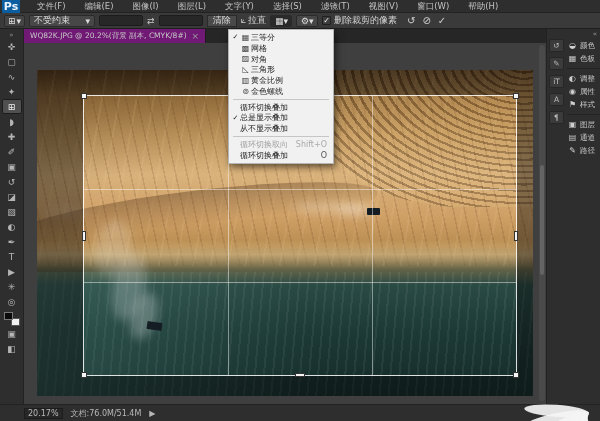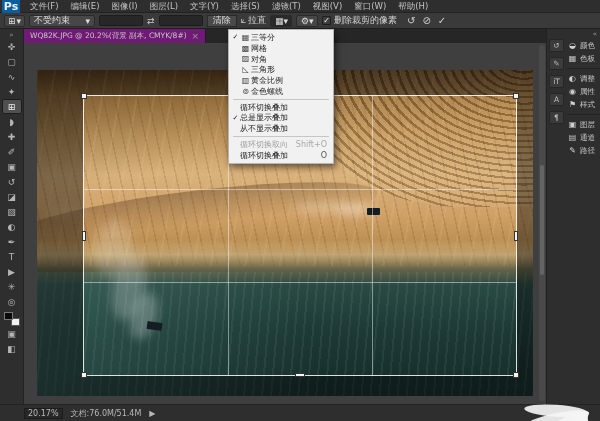--- a/index.html
+++ b/index.html
@@ -7,21 +7,21 @@
   body { font-family:"DejaVu Sans","Liberation Sans",sans-serif; }
   #app {
     position:relative; width:600px; height:421px; overflow:hidden;
     background:#333; color:#c9c9c9; font-size:9px;
   }
   
   .menubar { position:absolute; left:0; top:0; width:600px; height:13px;
     background:#2e2e2e; border-bottom:1px solid #222; display:flex; align-items:center; gap:0; }
   .ps-logo { width:18px; height:15px; margin:0 4px 0 2px; background:#0a5d9e; color:#e8f4ff;
     font-size:11px; font-weight:bold; display:flex; align-items:center; justify-content:center; border-radius:1px;}
-  .menubar .mi { padding:0 6px; font-size:8.5px; color:#c2c2c2; line-height:13px; }
+  .menubar .mi { padding:0 6px; font-size:8.5px; color:#c2c2c2; line-height:13px;margin-left:7px; }
   
   .optionsbar { position:absolute; left:0; top:13px; width:600px; height:16px;
     background:#3a3a3a; border-bottom:1px solid #1f1f1f; display:flex; align-items:center; gap:4px; padding:0 4px; }
   .toolbadge { display:flex; align-items:center; gap:1px; background:#454545; border:1px solid #2a2a2a;
     height:12px; padding:0 3px; border-radius:2px; color:#ddd; }
   .dd { display:flex; align-items:center; justify-content:space-between; background:#474747;
     border:1px solid #2a2a2a; height:12px; padding:0 4px; border-radius:2px; color:#ddd; }
   .ratio-dd { width:66px; }
   .field { width:44px; height:11px; background:#272727; border:1px solid #1c1c1c; border-radius:2px; }
   .obtn { background:#4a4a4a; border:1px solid #2a2a2a; border-radius:0; height:12px;

